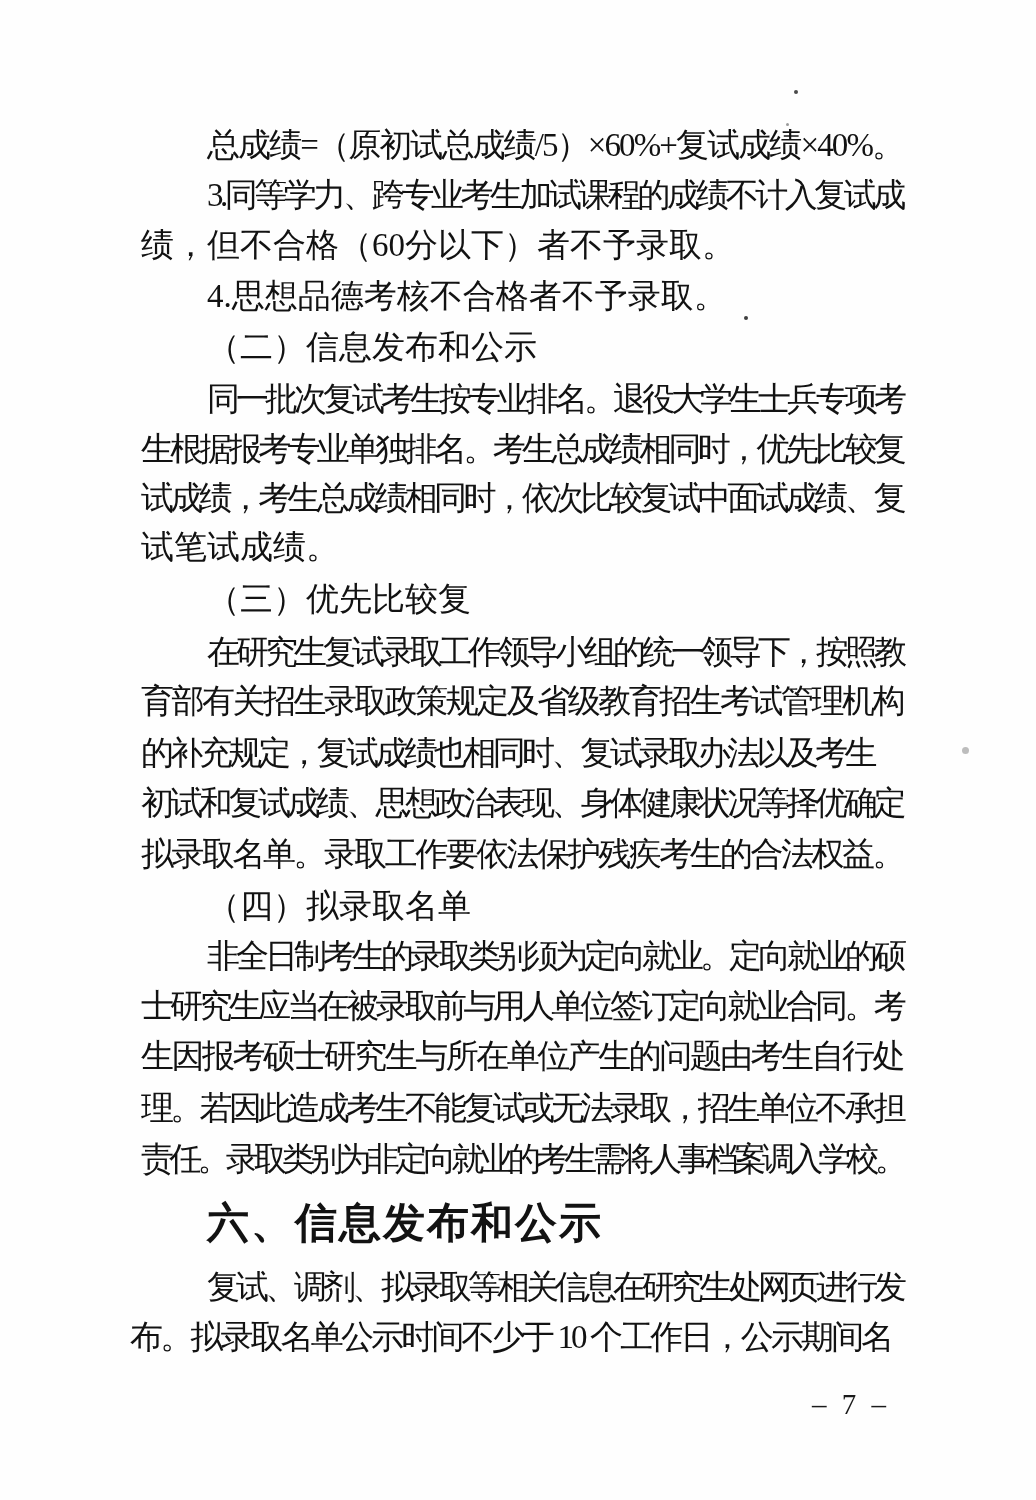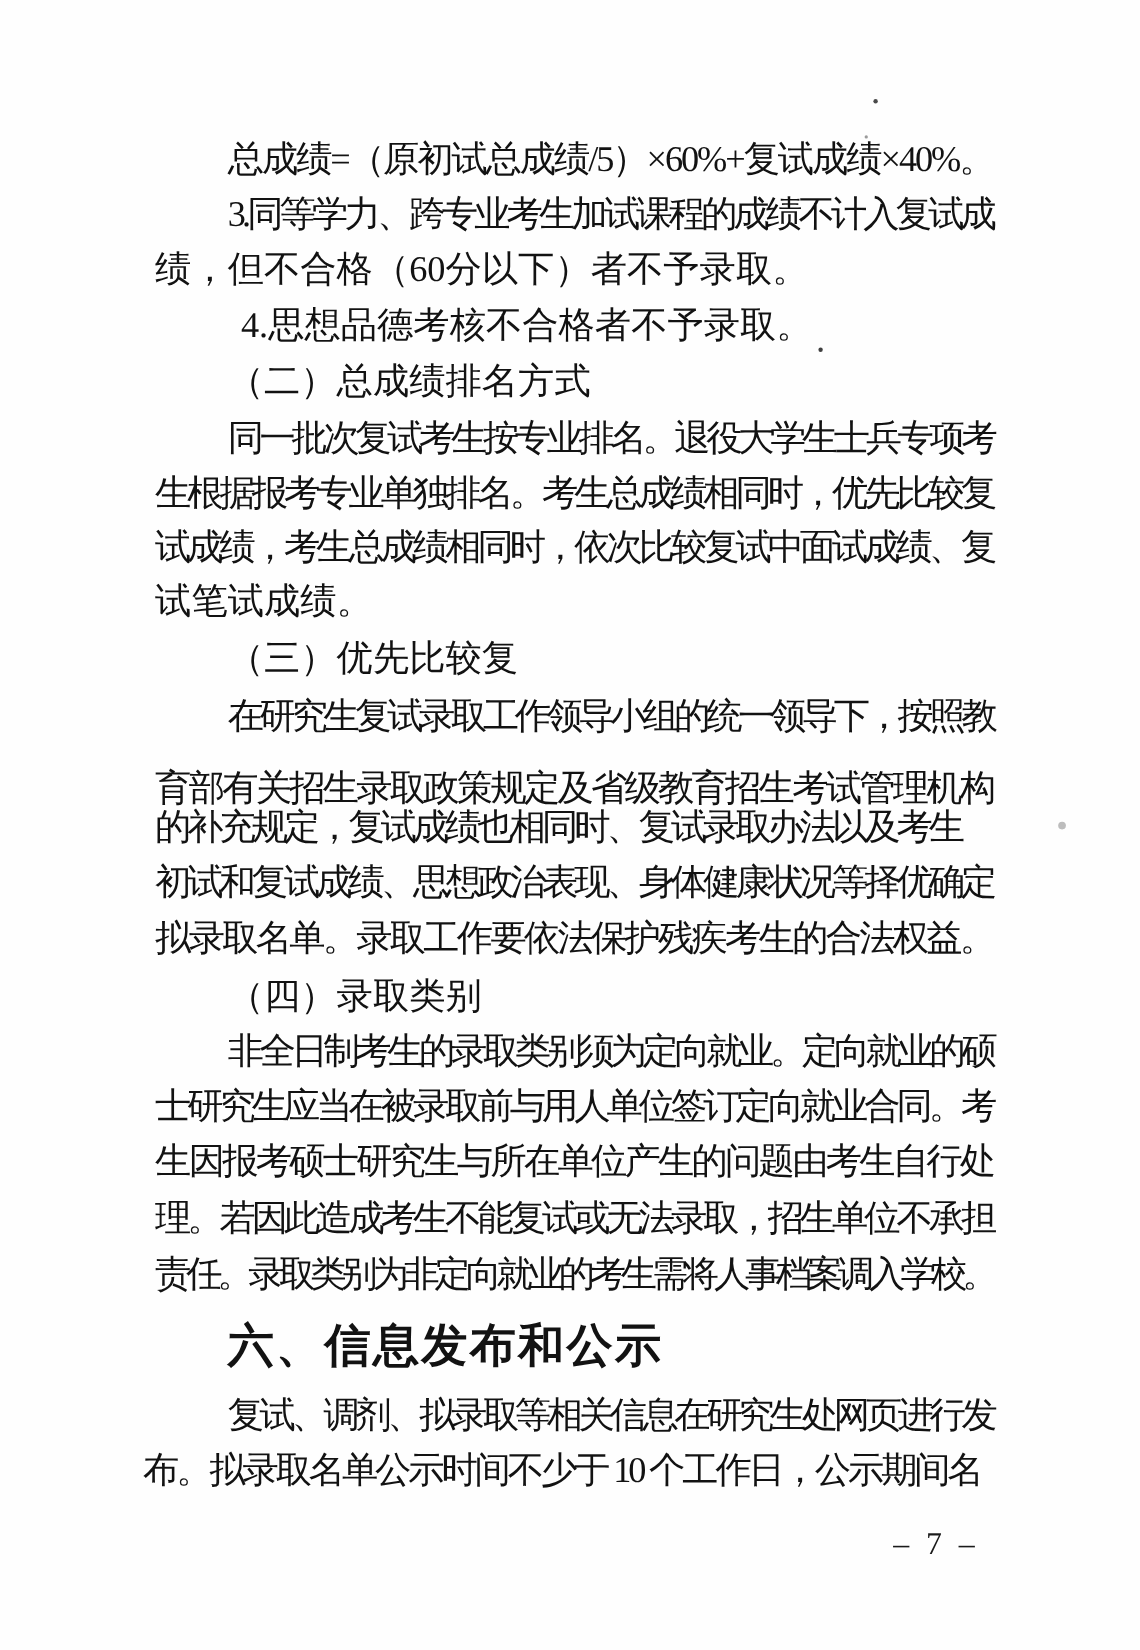--- a/index.html
+++ b/index.html
@@ -24,33 +24,33 @@
   .speck{position:absolute;border-radius:50%;}
 </style>
 </head>
 <body>
 
 <div class="page">
   <div id="text-layer">
       <div class="line" style="left: 207px; top: 120px; letter-spacing: -1.89286px;">总成绩=（原初试总成绩/5）×60%+复试成绩×40%。</div>
       <div class="line" style="left: 207px; top: 170px; letter-spacing: -3.52px;">3.同等学力、跨专业考生加试课程的成绩不计入复试成</div>
       <div class="line" style="left: 141px; top: 220px;">绩，但不合格（60分以下）者不予录取。</div>
-      <div class="line" style="left: 207px; top: 271px; margin-left: 12px;">4.思想品德考核不合格者不予录取。</div>
-      <div class="line" style="left: 207px; top: 322px;">（二）总成绩排名方式</div>
+      <div class="line" style="left: 207px; top: 271px;">4.思想品德考核不合格者不予录取。</div>
+      <div class="line" style="left: 207px; top: 322px;">（二）信息发布和公示</div>
       <div class="line" style="left: 207px; top: 374px; letter-spacing: -4px;">同一批次复试考生按专业排名。退役大学生士兵专项考</div>
       <div class="line" style="left: 141px; top: 424px; letter-spacing: -3.69231px;">生根据报考专业单独排名。考生总成绩相同时，优先比较复</div>
       <div class="line" style="left: 141px; top: 473px; letter-spacing: -3.69231px;">试成绩，考生总成绩相同时，依次比较复试中面试成绩、复</div>
       <div class="line" style="left: 141px; top: 522px;">试笔试成绩。</div>
       <div class="line" style="left: 207px; top: 574px;">（三）优先比较复</div>
       <div class="line" style="left: 207px; top: 627px; letter-spacing: -4px;">在研究生复试录取工作领导小组的统一领导下，按照教</div>
-      <div class="line" style="left: 141px; top: 692px; letter-spacing: -2.52px; text-align: right;">育部有关招生录取政策规定及省级教育招生考试管理机构</div>
+      <div class="line" style="left: 141px; top: 676px; letter-spacing: -2.52px; text-align: right;">育部有关招生录取政策规定及省级教育招生考试管理机构</div>
       <div class="line" style="left: 141px; top: 728px; letter-spacing: -3.69231px;">的补充规定，复试成绩也相同时、复试录取办法以及考生</div>
       <div class="line" style="left: 141px; top: 778px; letter-spacing: -3.69231px;">初试和复试成绩、思想政治表现、身体健康状况等择优确定</div>
       <div class="line" style="left: 141px; top: 829px; letter-spacing: -2.52px;">拟录取名单。录取工作要依法保护残疾考生的合法权益。</div>
-      <div class="line" style="left: 207px; top: 881px;">（四）录取类别</div>
+      <div class="line" style="left: 207px; top: 881px;">（四）拟录取名单</div>
       <div class="line" style="left: 207px; top: 931px; letter-spacing: -4px;">非全日制考生的录取类别须为定向就业。定向就业的硕</div>
       <div class="line" style="left: 141px; top: 981px; letter-spacing: -3.69231px; text-align: right;">士研究生应当在被录取前与用人单位签订定向就业合同。考</div>
       <div class="line" style="left: 141px; top: 1031px; letter-spacing: -2.52px;">生因报考硕士研究生与所在单位产生的问题由考生自行处</div>
       <div class="line" style="left: 141px; top: 1083px; letter-spacing: -3.69231px;">理。若因此造成考生不能复试或无法录取，招生单位不承担</div>
       <div class="line" style="left: 141px; top: 1134px; letter-spacing: -4.77778px;">责任。录取类别为非定向就业的考生需将人事档案调入学校。</div>
       <div class="line heading" style="left: 207px; top: 1198px;">六、信息发布和公示</div>
       <div class="line" style="left: 207px; top: 1262px; letter-spacing: -4px;">复试、调剂、拟录取等相关信息在研究生处网页进行发</div>
       <div class="line" style="left: 130px; top: 1312px; letter-spacing: -2.85714px;">布。拟录取名单公示时间不少于 10 个工作日，公示期间名</div>
     </div>
   <div class="page-number">– 7 –</div>

